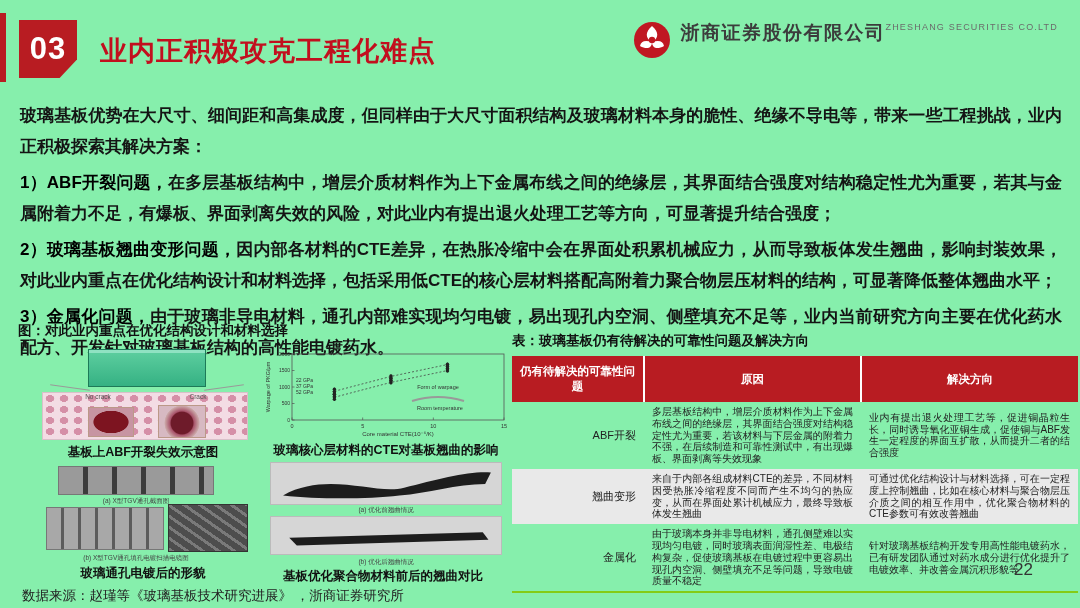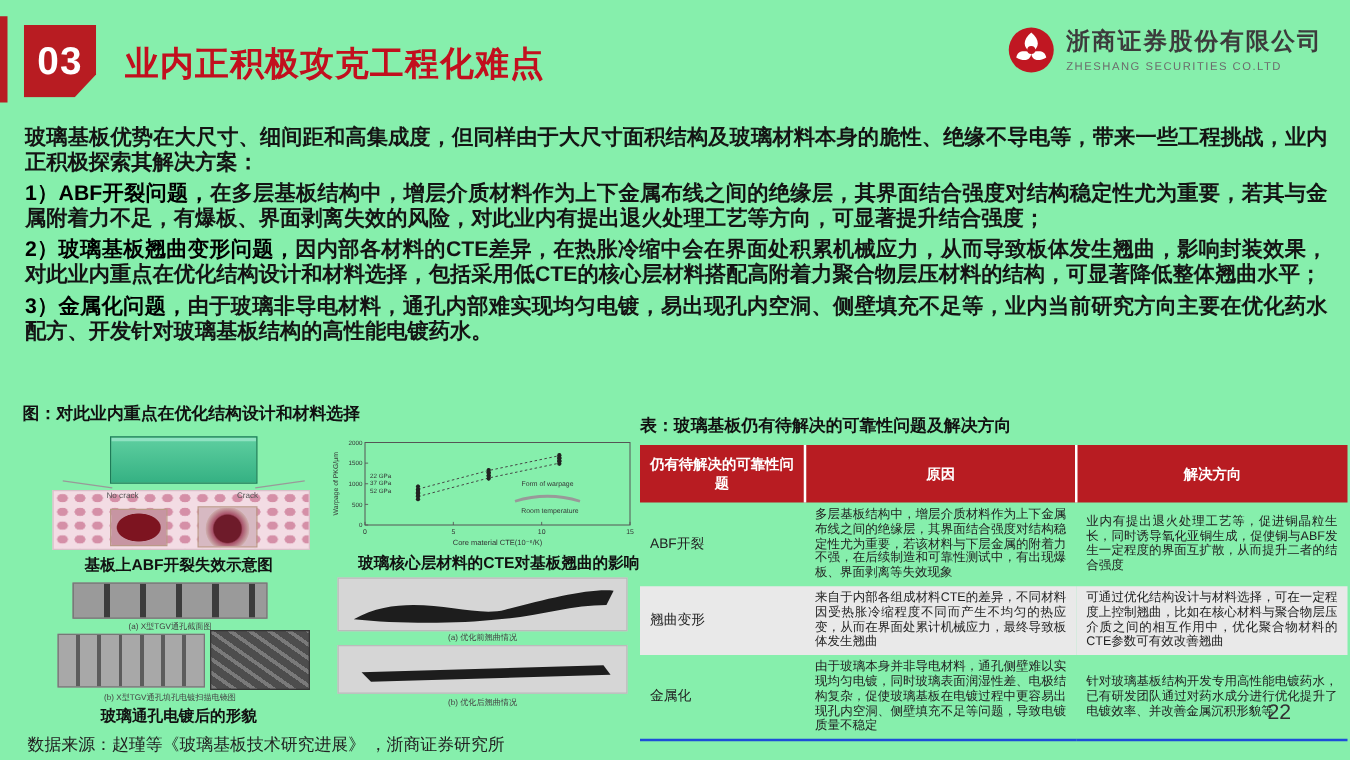--- a/index.html
+++ b/index.html
@@ -7,27 +7,27 @@
   body { font-family:"Liberation Sans","DejaVu Sans",sans-serif; }
   .slide { position:relative; width:1080px; height:608px; background:#86efac; overflow:hidden; margin:0 auto; }
 
   
   .left-accent { position:absolute; left:0; top:13px; width:6px; height:69px; background:#b81c22; }
   .section-box { position:absolute; left:19px; top:20px; width:58px; height:58px; background:#b81c22;
     color:#fff; font-size:31px; font-weight:bold; display:flex; align-items:center; justify-content:center;
     clip-path:polygon(0 0,100% 0,100% 68%,70% 100%,0 100%); letter-spacing:1px; }
   .page-title { position:absolute; left:100px; top:33px; font-size:27px; font-weight:bold; color:#c20f1e; letter-spacing:1px; }
   .logo { position:absolute; right:22px; top:20px; display:flex; align-items:flex-start; gap:8px; }
-  .logo-text { display:flex; flex-direction:column; }
+  .logo-text { display:flex; flex-direction:row; }
   .logo-cn { font-size:19px; font-weight:bold; color:#3c3c3c; letter-spacing:1.5px; }
   .logo-en { font-size:9px; color:#6b6b6b; letter-spacing:1.2px; margin-top:2px; }
 
   
   .body-text { position:absolute; left:20px; top:100px; width:1042px; color:#141414; font-size:17px;
-    font-weight:bold; line-height:20px; text-align:justify; }
+    font-weight:bold; line-height:31px; text-align:justify; }
   .body-text p { margin-bottom:5px; }
   .pt-lead { font-weight:bold; color:#000; }
 
   
   .fig-col { position:absolute; left:18px; top:322px; width:492px; height:264px; }
   .col-caption { font-size:13.5px; font-weight:bold; color:#111; }
   .sub-caption { position:absolute; font-size:12.5px; font-weight:bold; color:#111; text-align:center; }
   .tiny-label { position:absolute; font-size:6.5px; color:#444; text-align:center; }
 
   
@@ -55,26 +55,26 @@
   .scatter-svg { position:absolute; left:244px; top:26px; width:248px; height:92px; }
 
   
   .warp-photo { position:absolute; left:252px; width:232px; background:#d6d6d6; border:1px solid #bbb; }
   .warp-a { top:140px; height:43px; }
   .warp-b { top:194px; height:39px; }
   .warp-photo svg { width:100%; height:100%; display:block; }
 
   
   .table-col { position:absolute; left:512px; top:332px; width:566px; }
-  .rel-table { width:100%; border-collapse:collapse; table-layout:fixed; margin-top:6px; border-bottom:2px solid #1d4ed8; }
+  .rel-table { width:100%; border-collapse:collapse; table-layout:fixed; margin-top:6px; border-bottom:2px solid #84cc16; }
   .rel-table th { background:#b81c22; color:#fff; font-size:11.5px; font-weight:bold; padding:8px 4px;
     text-align:center; border-right:2px solid #fff; }
   .rel-table th:last-child { border-right:none; }
   .rel-table td { font-size:10px; line-height:11.8px; color:#222; padding:4px 8px; vertical-align:middle; text-align:justify; }
-  .rel-table td.problem { text-align:left; font-size:11px; color:#222;margin-top:23px; }
+  .rel-table td.problem { text-align:right; font-size:11px; color:#222;margin-top:23px; }
   .rel-table tr.alt { background:#e9e9e9; }
   .col-problem { width:132px; } .col-cause { width:217px; } .col-solution { width:217px; }
 
   
   .footer-source { position:absolute; left:22px; top:587px; font-size:13.5px; color:#222; }
   .page-num { position:absolute; left:1014px; top:560px; font-size:17px; color:#333; }
 </style>
 </head>
 <body>
 
@@ -182,34 +182,35 @@
         <circle cx="185.46666666666667" cy="16.14" r="1.7" fill="#222"></circle>
         <circle cx="185.46666666666667" cy="18.54" r="1.7" fill="#222"></circle>
         <circle cx="185.46666666666667" cy="20.939999999999998" r="1.7" fill="#222"></circle>
         <text x="34" y="34" font-size="5" fill="#333">22 GPa</text>
         <text x="34" y="40.2" font-size="5" fill="#333">37 GPa</text>
         <text x="34" y="46.4" font-size="5" fill="#333">52 GPa</text>
         <text x="176" y="41" font-size="5.5" fill="#333" text-anchor="middle">Form of warpage</text>
         <path d="M150,53 Q176,45 202,53" fill="none" stroke="#999" stroke-width="2.2"></path>
         <text x="178" y="62" font-size="5.5" fill="#333" text-anchor="middle">Room temperature</text>
       </svg>
-    <div class="sub-caption" style="left:256px; top:120px; width:250px;">玻璃核心层材料的CTE对基板翘曲的影响</div>
+    <div class="sub-caption" style="left:243px; top:120px; width:250px;">玻璃核心层材料的CTE对基板翘曲的影响</div>
 
     <div class="warp-photo warp-a">
       <svg viewBox="0 0 232 43">
           <path d="M8,34 C55,8 105,34 135,26 C170,17 205,8 226,10 L220,22 C190,22 160,32 130,34 C95,38 45,38 8,34 Z" fill="#1d1d1d"></path>
         </svg>
     </div>
     <div class="tiny-label" style="left:252px; top:184px; width:232px;">(a) 优化前翘曲情况</div>
     <div class="warp-photo warp-b">
       <svg viewBox="0 0 232 39">
           <path d="M14,22 L218,16 L224,24 L22,30 Z" fill="#1d1d1d"></path>
         </svg>
     </div>
     <div class="tiny-label" style="left:252px; top:236px; width:232px;">(b) 优化后翘曲情况</div>
+    <div class="sub-caption" style="left:240px; top:246px; width:250px;">基板优化聚合物材料前后的翘曲对比</div>
   </div>
 
   <div class="table-col">
     <div class="col-caption">表：玻璃基板仍有待解决的可靠性问题及解决方向</div>
     <table class="rel-table">
       <colgroup>
           <col class="col-problem">
           <col class="col-cause">
           <col class="col-solution">
         </colgroup>

